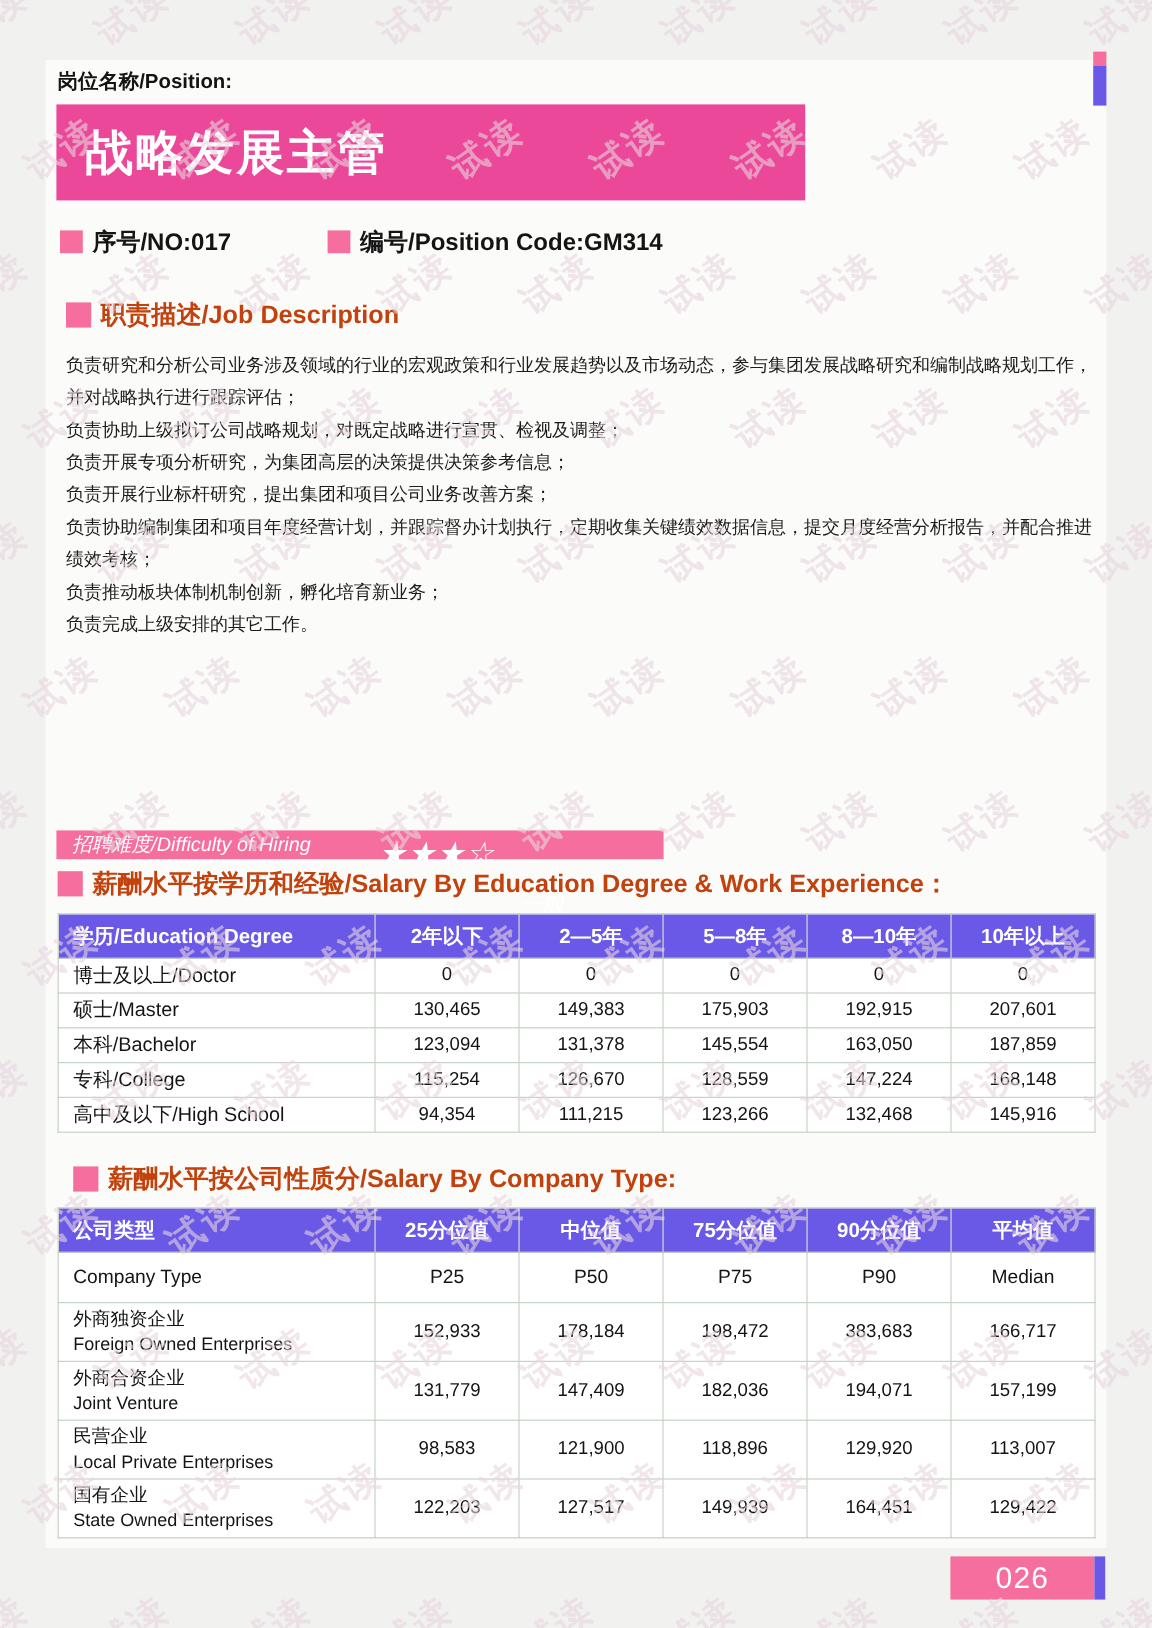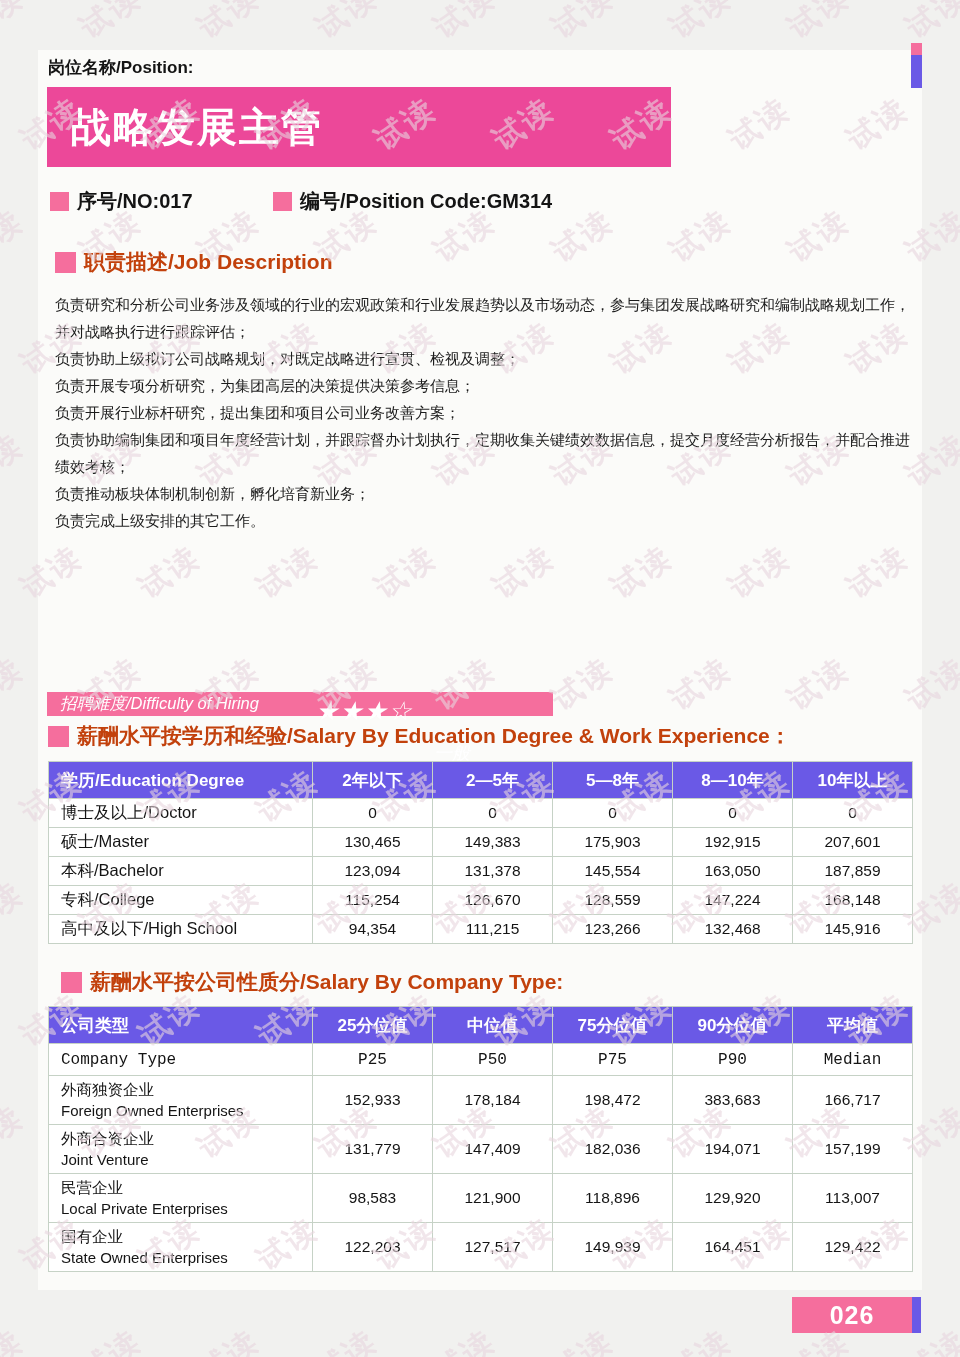--- a/index.html
+++ b/index.html
@@ -47,33 +47,33 @@
   table { position:absolute; left:48px; border-collapse:collapse; width:864px; table-layout:fixed; }
   .tbl1 { top:761px; }
   .tbl2 { top:1006px; }
   td, th { border:1.5px solid #c6d2c6; background:#ffffff; color:#141414; vertical-align:middle; }
   th { background:#6a59e6; color:#ffffff; font-size:17px; font-weight:600; text-align:center; }
   th.lbl { text-align:left; padding-left:12px; }
   .tbl1 th { height:37px; }
   .tbl1 td { height:29px; font-size:15.5px; text-align:center; }
   .tbl1 td.lbl { text-align:left; padding-left:12px; font-size:16.5px; }
   .tbl2 th { height:37px; }
-  .tbl2 tr.subrow td { height:32px; font-size:16px; text-align:center;font-family:Liberation Mono, monospace; }
+  .tbl2 tr.subrow td { height:42px; font-size:16px; text-align:center; }
   .tbl2 tr.subrow td.lbl { text-align:left; padding-left:12px; }
   .tbl2 tr.datarow td { height:49px; font-size:15.5px; text-align:center; }
   .tbl2 tr.datarow td.lbl { text-align:left; padding-left:12px; }
   .lbl-cn { font-size:15.5px; line-height:21px; }
   .lbl-en { font-size:15px; line-height:21px; }
   
   .edge-pink { position:absolute; left:911px; top:43px; width:11px; height:12px; background:#f56e9d; }
   .edge-purple { position:absolute; left:911px; top:55px; width:11px; height:33px; background:#6a59e6; }
   .footer-badge {
     position:absolute; left:792px; top:1297px; width:120px; height:36px;
     background:#f56e9d; color:#fff; font-size:25px; letter-spacing:1px;
-    display:flex; align-items:center; justify-content:center;font-weight:bold;
+    display:flex; align-items:center; justify-content:center;
   }
   .footer-strip { position:absolute; left:912px; top:1297px; width:9px; height:36px; background:#6a59e6; }
   
   .watermark-layer { position:absolute; left:0; top:0; width:960px; height:1357px; pointer-events:none; z-index:50; overflow:hidden; }
   .wm { position:absolute; transform:rotate(-35deg); font-size:30px; font-weight:bold;
         color:rgba(231,213,221,0.6); letter-spacing:3px; white-space:nowrap; }
 </style>
 </head>
 <body>
 

